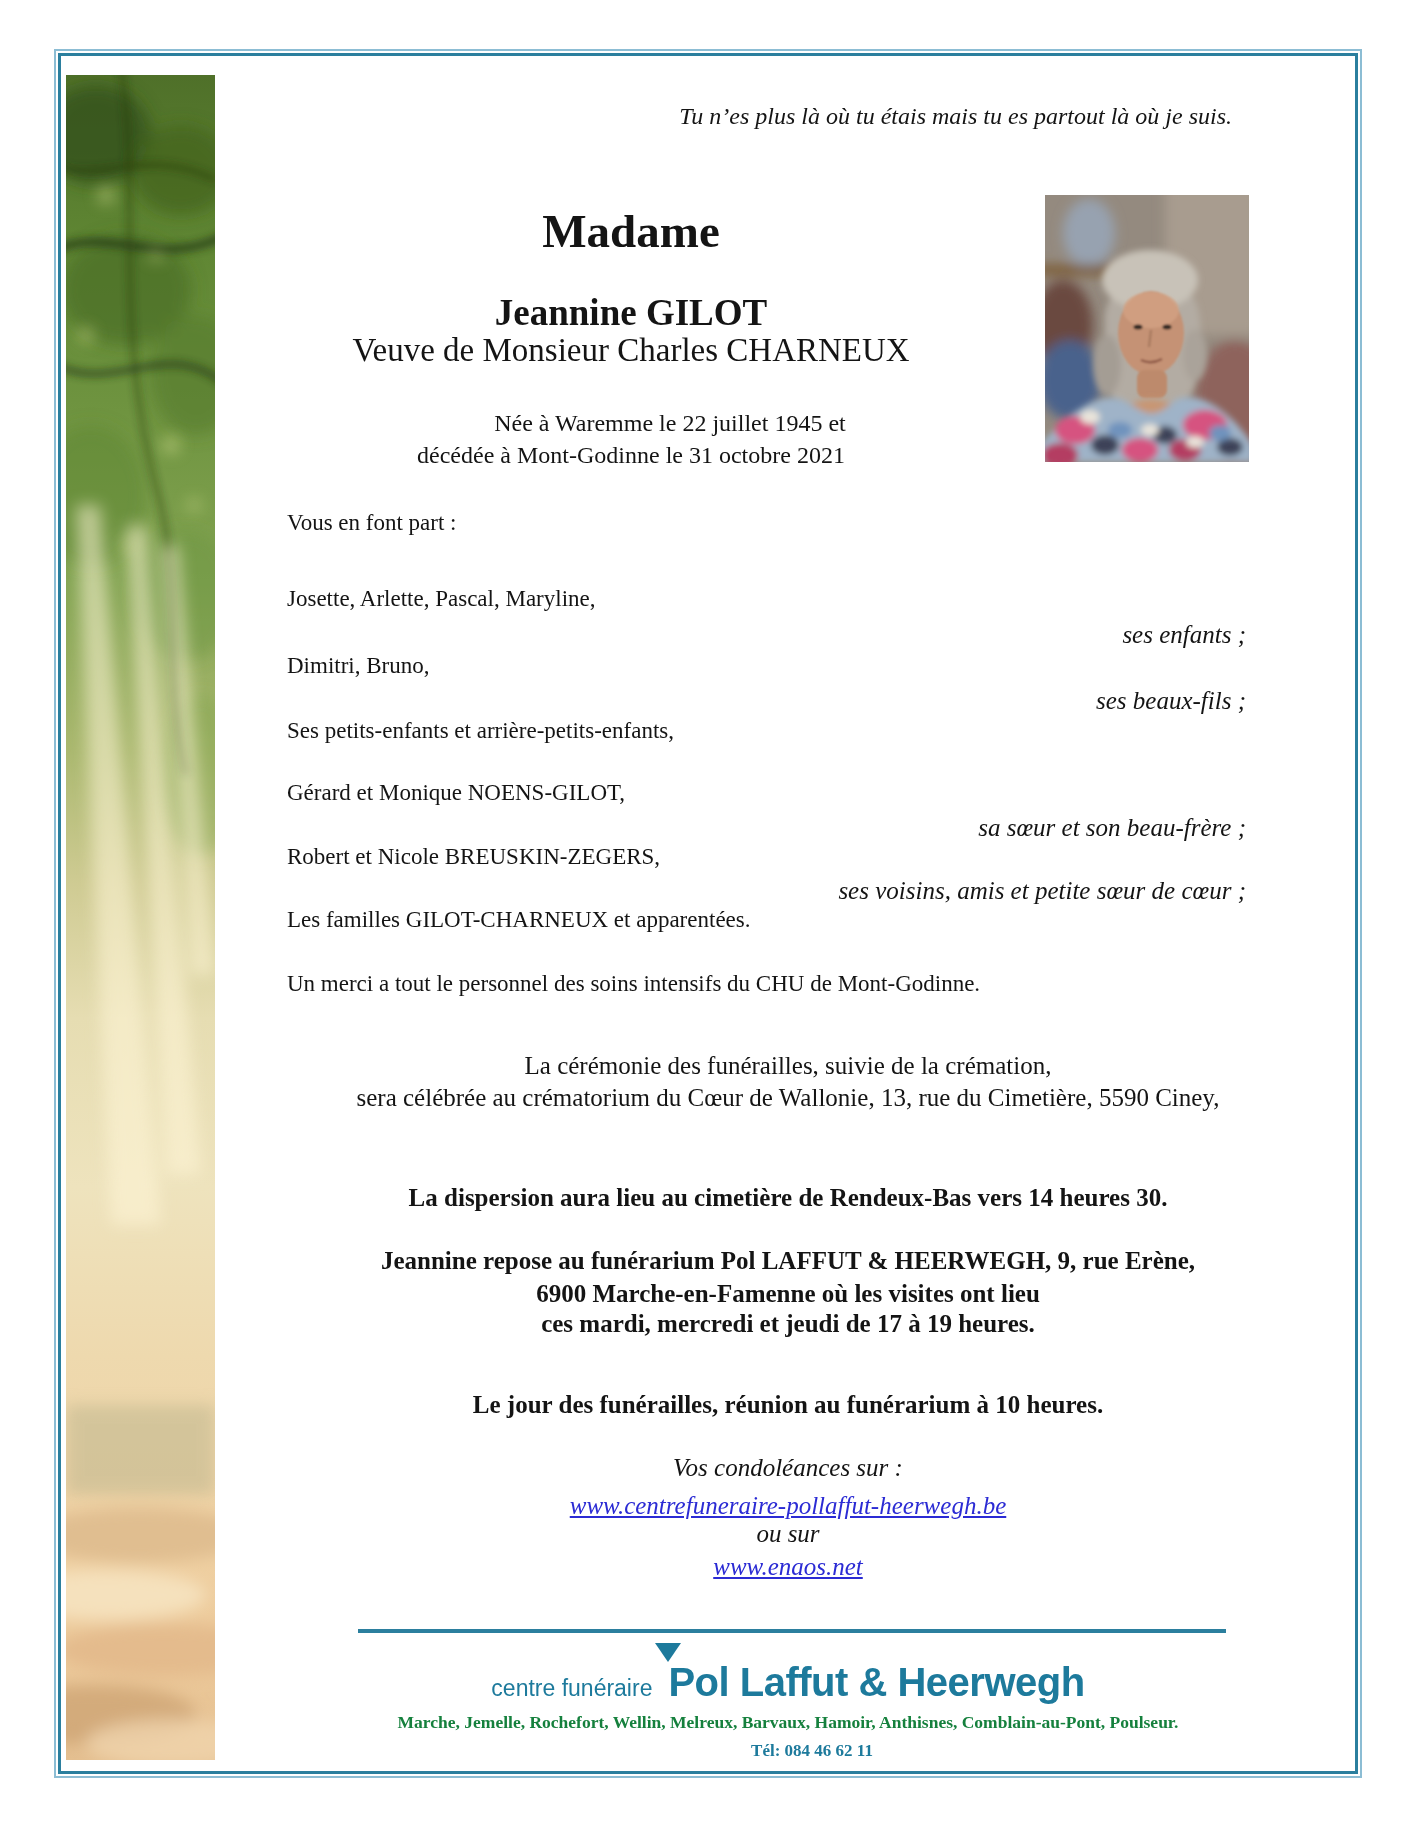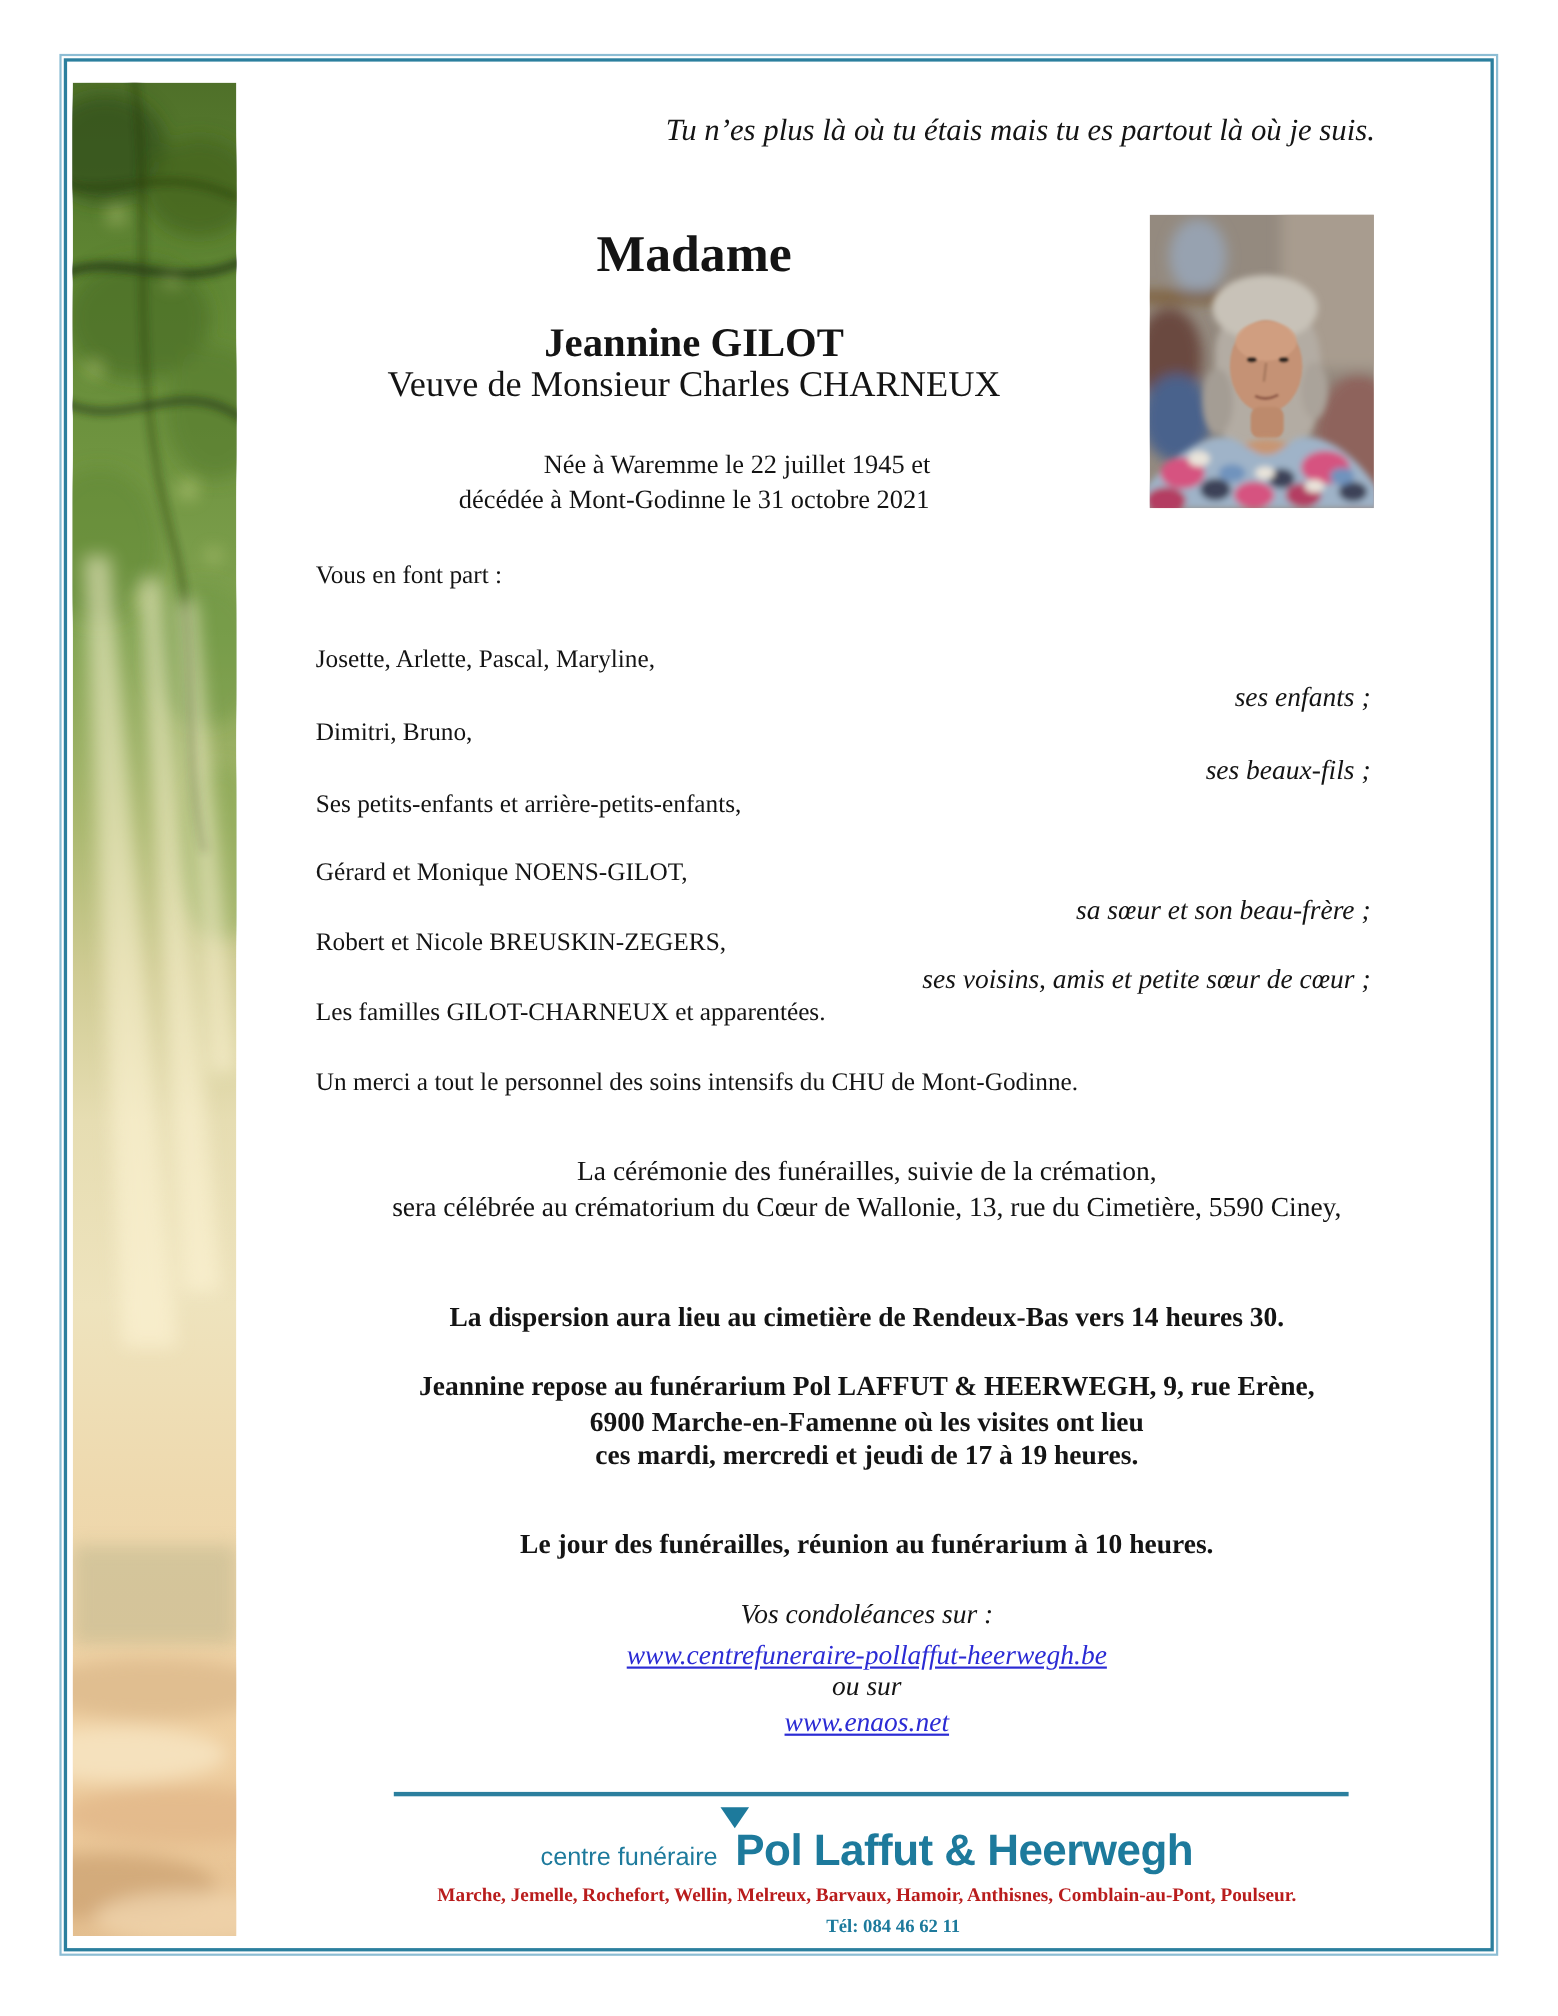--- a/index.html
+++ b/index.html
@@ -11,21 +11,21 @@
   .frame-inner{position:absolute;left:58px;top:53px;width:1300px;height:1721px;
                border:3px solid #2b7f9e;box-sizing:border-box;}
   
   .side-strip{position:absolute;left:66px;top:75px;width:149px;height:1685px;overflow:hidden;}
   .side-strip svg{display:block;width:100%;height:100%;}
   
   .portrait{position:absolute;left:1045px;top:195px;width:204px;height:267px;overflow:hidden;}
   .portrait svg{display:block;width:100%;height:100%;}
   
   .t{position:absolute;line-height:1.25;white-space:nowrap;}
-  .quote{top:101px;left:215px;right:166px;text-align:right;font-style:italic;font-size:28px;}
+  .quote{top:101px;left:215px;right:184px;text-align:right;font-style:italic;font-size:24px;}
   .titleblock{left:215px;width:832px;text-align:center;}
   .h-madame{top:202px;font-size:47px;font-weight:bold;}
   .h-name{top:262px;font-size:37px;font-weight:bold;margin-top:28px;}
   .h-widow{top:330px;font-size:33px;}
   .h-born{top:408px;font-size:24px;padding-left:39px;}
   .h-died{top:440px;font-size:24px;}
   .left-line{left:250px;font-size:23px;margin-left:37px;}
   .rel-line{left:215px;right:170px;text-align:right;font-style:italic;font-size:25px;}
   .center-line{left:215px;width:1146px;text-align:center;font-size:25px;}
   .bold{font-weight:bold;}
@@ -34,21 +34,21 @@
   
   .sep-line{position:absolute;left:358px;top:1629px;width:868px;height:4px;background:#2b7f9e;}
   .brand-triangle{position:absolute;left:655px;top:1643px;width:0;height:0;
                   border-left:13px solid transparent;border-right:13px solid transparent;
                   border-top:19px solid #1d7a9c;}
   .brand-row{position:absolute;left:215px;top:1660px;width:1146px;display:flex;
              justify-content:center;align-items:baseline;gap:16px;
              font-family:"Liberation Sans","DejaVu Sans",sans-serif;color:#1d7a9c;}
   .brand-prefix{font-size:23px;}
   .brand-name{font-size:40px;font-weight:bold;letter-spacing:-0.5px;}
-  .cities{top:1712px;left:215px;width:1146px;text-align:center;font-size:17.5px;font-weight:bold;color:#b91c1c;}
+  .cities{top:1712px;left:215px;width:1146px;text-align:center;font-size:17.5px;font-weight:bold;color:#15803d;}
   .phone{top:1740px;left:215px;width:1146px;text-align:center;font-size:17px;font-weight:bold;color:#1d7a9c;margin-left:24px;}
 </style>
 </head>
 <body>
 
 <div class="page">
 
   <div class="frame-outer"></div>
   <div class="frame-inner"></div>
 

